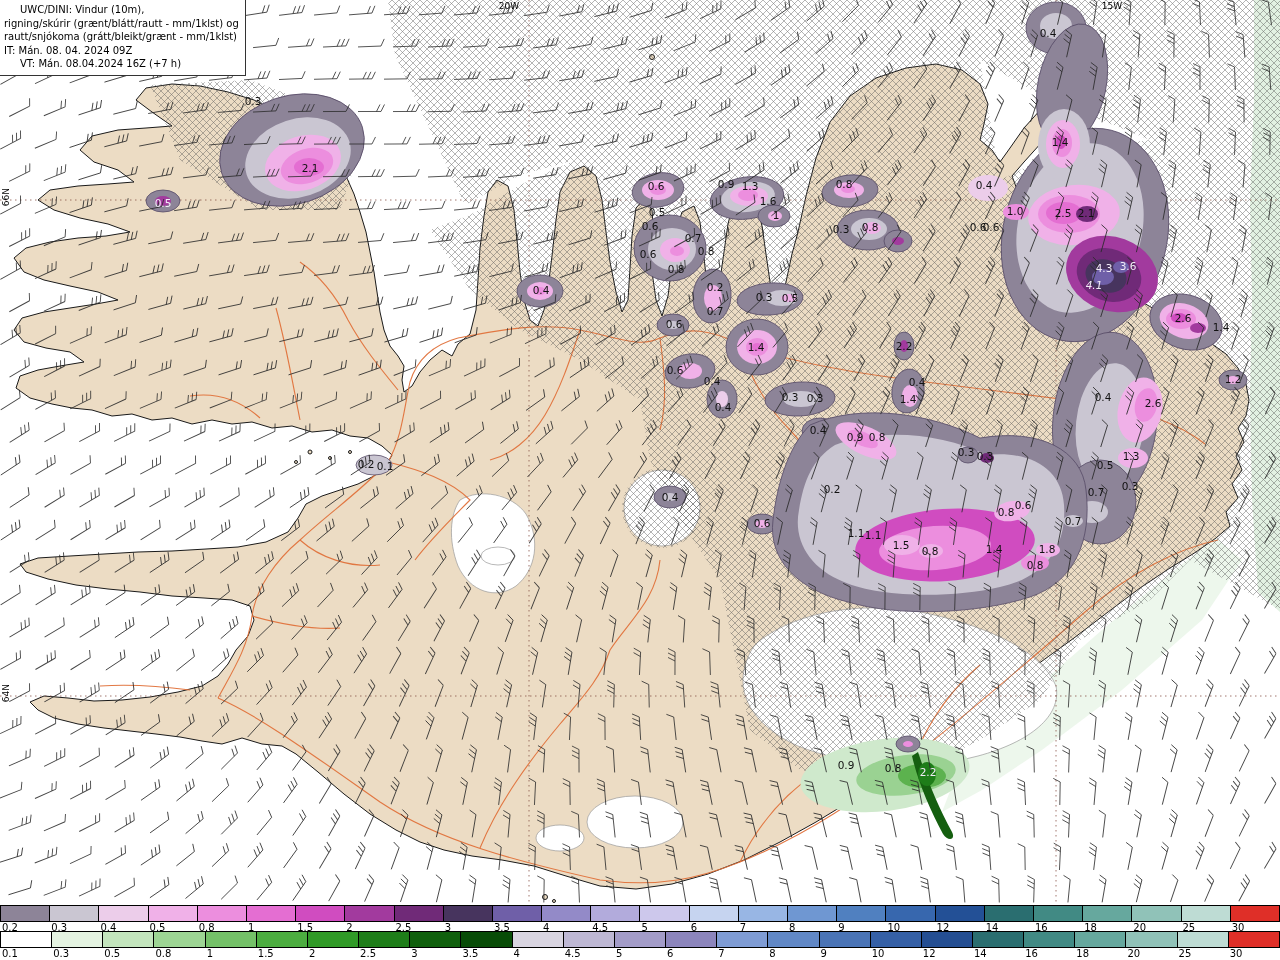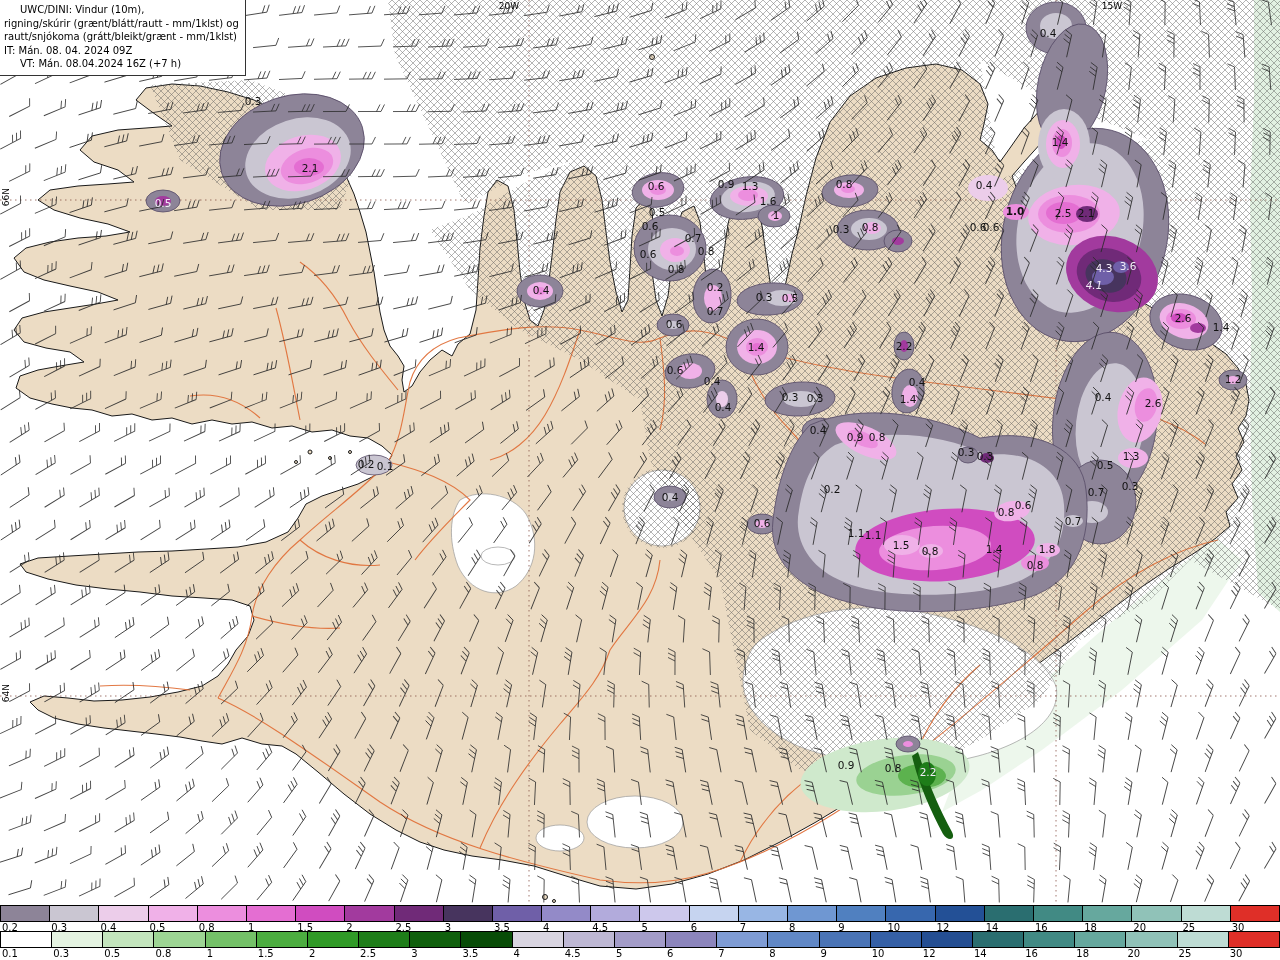--- a/index.html
+++ b/index.html
@@ -1284,21 +1284,21 @@
         <div class="plabel" style="left: 81.875%; top: 3.64641%;">0.4</div>
         <div class="plabel" style="left: 82.8125%; top: 15.6906%;">1.4</div>
         <div class="plabel" style="left: 51.25%; top: 20.5525%;">0.6</div>
         <div class="plabel" style="left: 56.7187%; top: 20.3315%;">0.9</div>
         <div class="plabel" style="left: 58.5938%; top: 20.5525%;">1.3</div>
         <div class="plabel" style="left: 60%; top: 22.2099%;">1.6</div>
         <div class="plabel" style="left: 65.9375%; top: 20.3315%;">0.8</div>
         <div class="plabel" style="left: 51.3281%; top: 23.4254%;">0.5</div>
         <div class="plabel" style="left: 60.625%; top: 23.7569%;">1</div>
         <div class="plabel" style="left: 76.875%; top: 20.442%;">0.4</div>
-        <div class="plabel" style="left: 79.2969%; top: 23.3149%; font-weight: bold;">1.0</div>
+        <div class="plabel" style="left: 79.2969%; top: 23.3149%;">1.0</div>
         <div class="plabel" style="left: 83.0469%; top: 23.5359%;">2.5</div>
         <div class="plabel" style="left: 84.8438%; top: 23.5359%;">2.1</div>
         <div class="plabel" style="left: 76.4062%; top: 25.0829%;">0.6</div>
         <div class="plabel" style="left: 77.4219%; top: 25.0829%;">0.6</div>
         <div class="plabel" style="left: 65.7031%; top: 25.3039%;">0.3</div>
         <div class="plabel" style="left: 67.9688%; top: 25.0829%;">0.8</div>
         <div class="plabel" style="left: 50.7812%; top: 24.9724%;">0.6</div>
         <div class="plabel" style="left: 54.1406%; top: 26.2983%;">0.7</div>
         <div class="plabel" style="left: 55.1562%; top: 27.7348%;">0.8</div>
         <div class="plabel" style="left: 50.625%; top: 28.0663%;">0.6</div>

